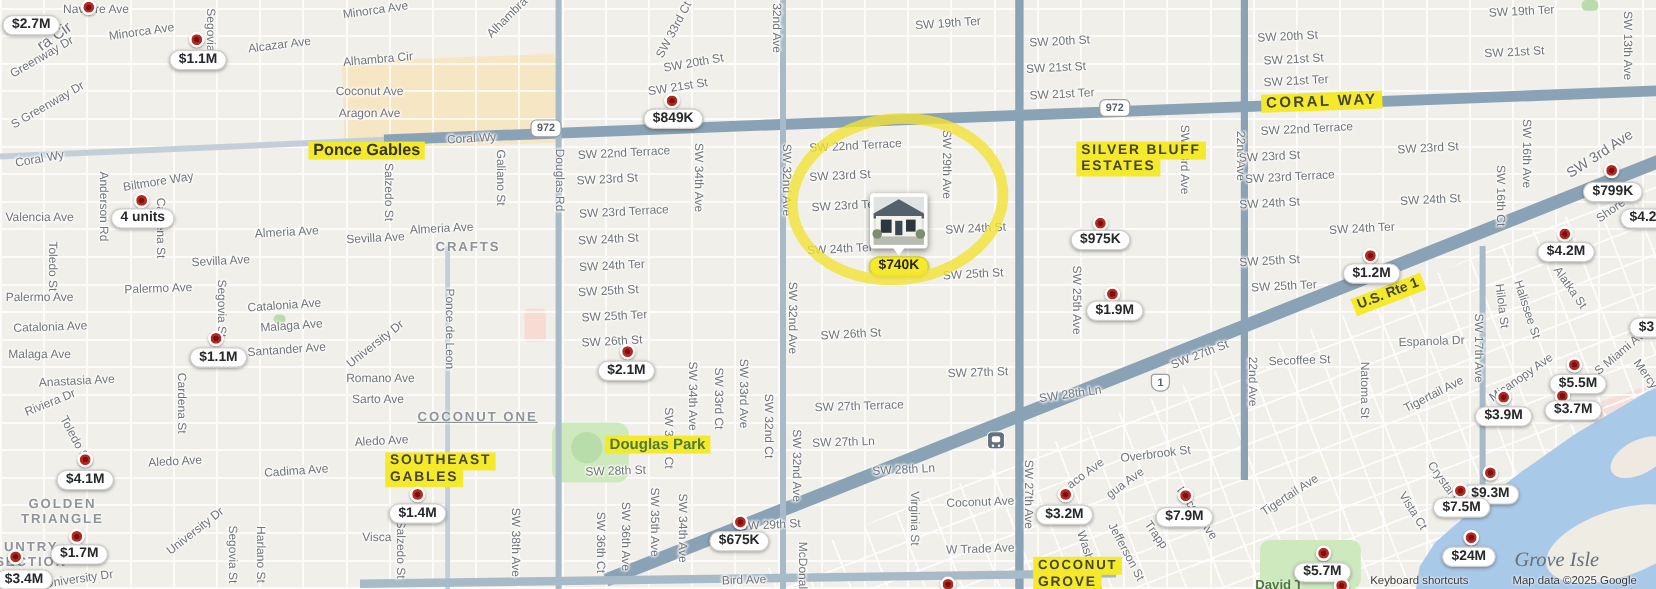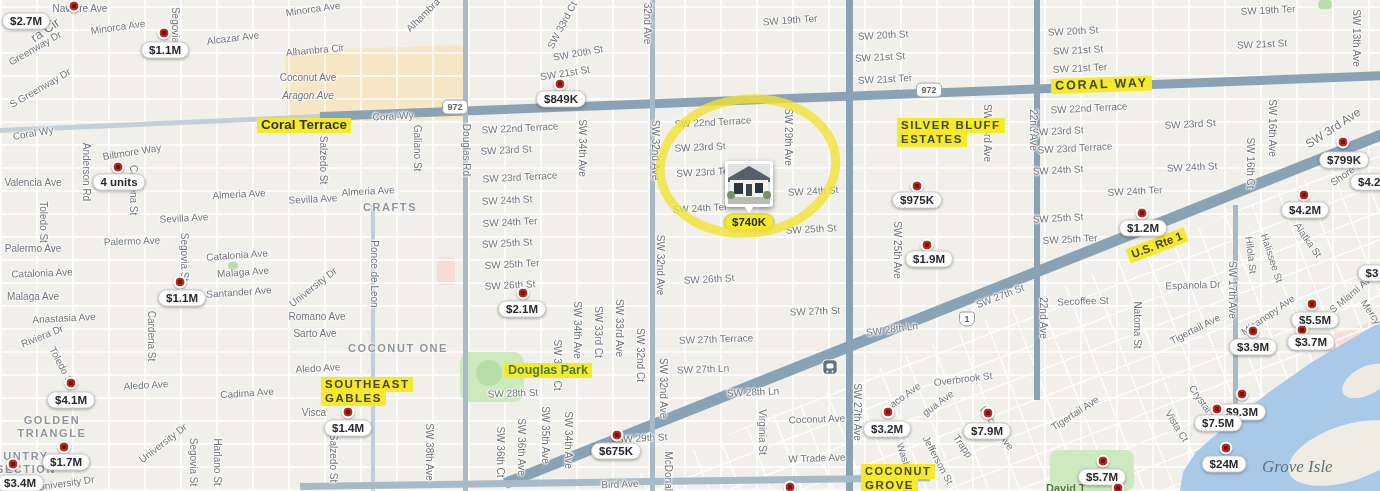--- a/index.html
+++ b/index.html
@@ -97,21 +97,21 @@
       </div>
     </div>
   <div id="layer-labels">
       <div class="lbl" style="left: 80px; top: 8px; transform: translate(-50%, -50%);">Navarre Ave</div>
       <div class="lbl" style="left: 118px; top: 27px; transform: translate(-50%, -50%) rotate(-8deg);">Minorca Ave</div>
       <div class="lbl" style="left: 313px; top: 9px; transform: translate(-50%, -50%) rotate(-8deg);">Minorca Ave</div>
       <div class="lbl" style="left: 233px; top: 38px; transform: translate(-50%, -50%) rotate(-7deg);">Alcazar Ave</div>
       <div class="lbl" style="left: 315px; top: 50px; transform: translate(-50%, -50%) rotate(-5deg);">Alhambra Cir</div>
       <div class="lbl" style="left: 423px; top: 15px; transform: translate(-50%, -50%) rotate(-45deg);">Alhambra</div>
       <div class="lbl" style="left: 308px; top: 77px; transform: translate(-50%, -50%);">Coconut Ave</div>
-      <div class="lbl" style="left: 308px; top: 95px; transform: translate(-50%, -50%); font-style: italic;">Aragon Ave</div>
+      <div class="lbl" style="left: 308px; top: 95px; transform: translate(-50%, -50%);">Aragon Ave</div>
       <div class="lbl" style="font-size: 13px; left: 45px; top: 30px; transform: translate(-50%, -50%) rotate(-35deg);">ra Cir</div>
       <div class="lbl" style="left: 35px; top: 48px; transform: translate(-50%, -50%) rotate(-30deg);">Greenway Dr</div>
       <div class="lbl" style="left: 40px; top: 88px; transform: translate(-50%, -50%) rotate(-30deg);">S Greenway Dr</div>
       <div class="lbl" style="left: 175px; top: 25px; transform: translate(-50%, -50%) rotate(90deg);">Segovia</div>
       <div class="lbl" style="left: 562px; top: 25px; transform: translate(-50%, -50%) rotate(-62deg);">SW 33rd Ct</div>
       <div class="lbl" style="left: 647px; top: 14px; transform: translate(-50%, -50%) rotate(90deg);">SW 32nd Ave</div>
       <div class="lbl" style="left: 33px; top: 133px; transform: translate(-50%, -50%) rotate(-10deg);">Coral Wy</div>
       <div class="lbl" style="left: 393px; top: 116px; transform: translate(-50%, -50%) rotate(-3deg);">Coral Wy</div>
       <div class="lbl" style="left: 33px; top: 182px; transform: translate(-50%, -50%);">Valencia Ave</div>
       <div class="lbl" style="left: 132px; top: 152px; transform: translate(-50%, -50%) rotate(-9deg);">Biltmore Way</div>
@@ -139,21 +139,21 @@
       <div class="lbl" style="left: 315px; top: 333px; transform: translate(-50%, -50%);">Sarto Ave</div>
       <div class="lbl" style="left: 146px; top: 385px; transform: translate(-50%, -50%) rotate(-3deg);">Aledo Ave</div>
       <div class="lbl" style="left: 318px; top: 368px; transform: translate(-50%, -50%) rotate(-3deg);">Aledo Ave</div>
       <div class="lbl" style="left: 247px; top: 393px; transform: translate(-50%, -50%) rotate(-4deg);">Cadima Ave</div>
       <div class="lbl" style="left: 62px; top: 366px; transform: translate(-50%, -50%) rotate(62deg);">Toledo St</div>
       <div class="lbl" style="left: 163px; top: 443px; transform: translate(-50%, -50%) rotate(-38deg);">University Dr</div>
       <div class="lbl" style="left: 66px; top: 483px; transform: translate(-50%, -50%) rotate(-8deg);">University Dr</div>
       <div class="lbl" style="left: 193px; top: 462px; transform: translate(-50%, -50%) rotate(90deg);">Segovia St</div>
       <div class="lbl" style="left: 217px; top: 462px; transform: translate(-50%, -50%) rotate(90deg);">Harlano St</div>
       <div class="lbl" style="left: 333px; top: 458px; transform: translate(-50%, -50%) rotate(90deg);">Salzedo St</div>
-      <div class="lbl" style="left: 300px; top: 412px; transform: translate(-50%, -50%); padding-left: 28px;">Visca</div>
+      <div class="lbl" style="left: 300px; top: 448px; transform: translate(-50%, -50%); padding-left: 28px;">Visca</div>
       <div class="lbl" style="left: 417px; top: 148px; transform: translate(-50%, -50%) rotate(90deg);">Galiano St</div>
       <div class="lbl" style="left: 466px; top: 150px; transform: translate(-50%, -50%) rotate(90deg);">Douglas Rd</div>
       <div class="lbl" style="left: 374px; top: 274px; transform: translate(-50%, -50%) rotate(90deg);">Ponce de Leon</div>
       <div class="lbl" style="left: 790px; top: 20px; transform: translate(-50%, -50%) rotate(-4deg);">SW 19th Ter</div>
       <div class="lbl" style="left: 1268px; top: 10px; transform: translate(-50%, -50%) rotate(-3deg);">SW 19th Ter</div>
       <div class="lbl" style="left: 578px; top: 53px; transform: translate(-50%, -50%) rotate(-10deg);">SW 20th St</div>
       <div class="lbl" style="left: 565px; top: 73px; transform: translate(-50%, -50%) rotate(-9deg);">SW 21st St</div>
       <div class="lbl" style="left: 883px; top: 35px; transform: translate(-50%, -50%) rotate(-3deg);">SW 20th St</div>
       <div class="lbl" style="left: 880px; top: 57px; transform: translate(-50%, -50%) rotate(-3deg);">SW 21st St</div>
       <div class="lbl" style="left: 885px; top: 79px; transform: translate(-50%, -50%) rotate(-3deg);">SW 21st Ter</div>
@@ -241,34 +241,34 @@
       <div class="lbl" style="left: 1272px; top: 258px; transform: translate(-50%, -50%) rotate(72deg);">Halissee St</div>
       <div class="lbl" style="left: 1251px; top: 255px; transform: translate(-50%, -50%) rotate(83deg);">Hilola St</div>
       <div class="lbl" style="left: 1352px; top: 293px; transform: translate(-50%, -50%) rotate(-40deg);">S Miami Ave</div>
       <div class="lbl" style="left: 1371px; top: 312px; transform: translate(-50%, -50%) rotate(55deg);">Mercy</div>
       <div class="lbl" style="left: 1177px; top: 426px; transform: translate(-50%, -50%) rotate(58deg);">Vista Ct</div>
       <div class="lbl" style="left: 1204px; top: 404px; transform: translate(-50%, -50%) rotate(55deg);">Crystal Ct</div>
       <div class="area" style="left: 390px; top: 207px; transform: translate(-50%, -50%);">
         <div style="position: static;">CRAFTS</div>
       </div>
       <div class="area" style="left: 398px; top: 348px; transform: translate(-50%, -50%);">
-        <div style="position: static;">COCONUT ONE</div>
+        <div style="position: static; text-decoration: underline;">COCONUT ONE</div>
       </div>
       <div class="area" style="left: 52px; top: 427px; transform: translate(-50%, -50%);">
         <div style="position: static;">GOLDEN</div>
         <div style="position: static;">TRIANGLE</div>
       </div>
       <div class="area" style="left: 26px; top: 463px; transform: translate(-50%, -50%);">
         <div style="position: static;">UNTRY</div>
         <div style="position: static;">SECTION</div>
       </div>
     </div>
   <div id="layer-highlights">
       <div class="hlwrap" style="left: 257px; top: 125px; transform: translate(-50%, -50%);">
-        <span class="hlline" style="font-size: 13.5px; color: rgb(53, 53, 46);">Coral Terrace</span>
+        <span class="hlline" style="font-size: 13.5px; color: rgb(53, 53, 46);">Ponce Gables</span>
         <br>
       </div>
       <div class="hlwrap" style="left: 1051px; top: 86px; transform: translate(-50%, -50%) rotate(-2deg);">
         <span class="hlline" style="font-size: 12.5px; letter-spacing: 2px; color: rgb(69, 69, 56);">CORAL WAY</span>
         <br>
       </div>
       <div class="hlwrap" style="left: 897px; top: 132px; transform: translate(-50%, -50%);">
         <span class="hlline" style="font-size: 11.5px; letter-spacing: 1.5px; color: rgb(69, 69, 56);">SILVER BLUFF</span>
         <br>
         <span class="hlline" style="font-size: 11.5px; letter-spacing: 1.5px; color: rgb(69, 69, 56);">ESTATES</span>
@@ -368,13 +368,17 @@
       <rect x="2" y="16" width="38" height="18" fill="#f3f3ee"></rect>
       <rect x="6" y="19" width="9" height="11" fill="#2b363d"></rect>
       <rect x="18" y="20" width="6" height="12" fill="#3a4750"></rect>
       <rect x="27" y="19" width="8" height="10" fill="#2b363d"></rect>
       <rect x="0" y="33" width="42" height="7" fill="#b9bcb2"></rect>
       <circle cx="3" cy="31" r="4" fill="#7b8f6d"></circle>
       <circle cx="39" cy="31" r="4" fill="#7b8f6d"></circle>
     </svg>
   </div>
 
+  <div id="attrib">
+    <span>Keyboard shortcuts</span>
+    <span>Map data ©2025 Google</span>
+  </div>
 </div>
 
 </body></html>

